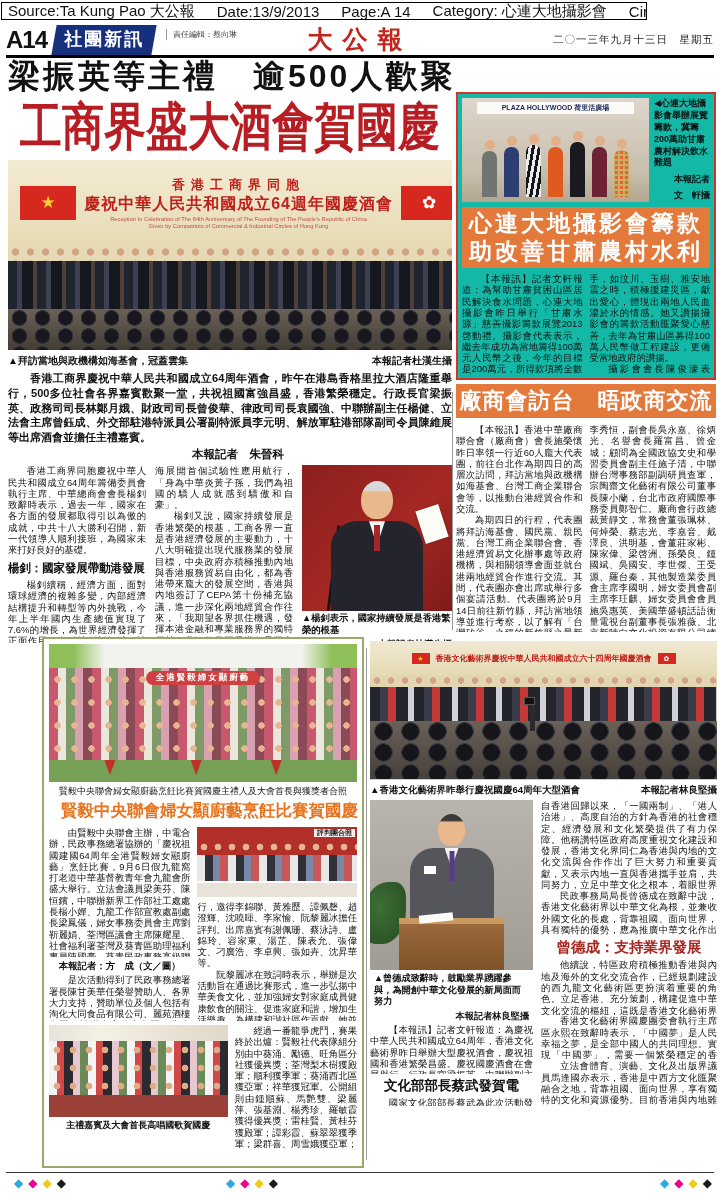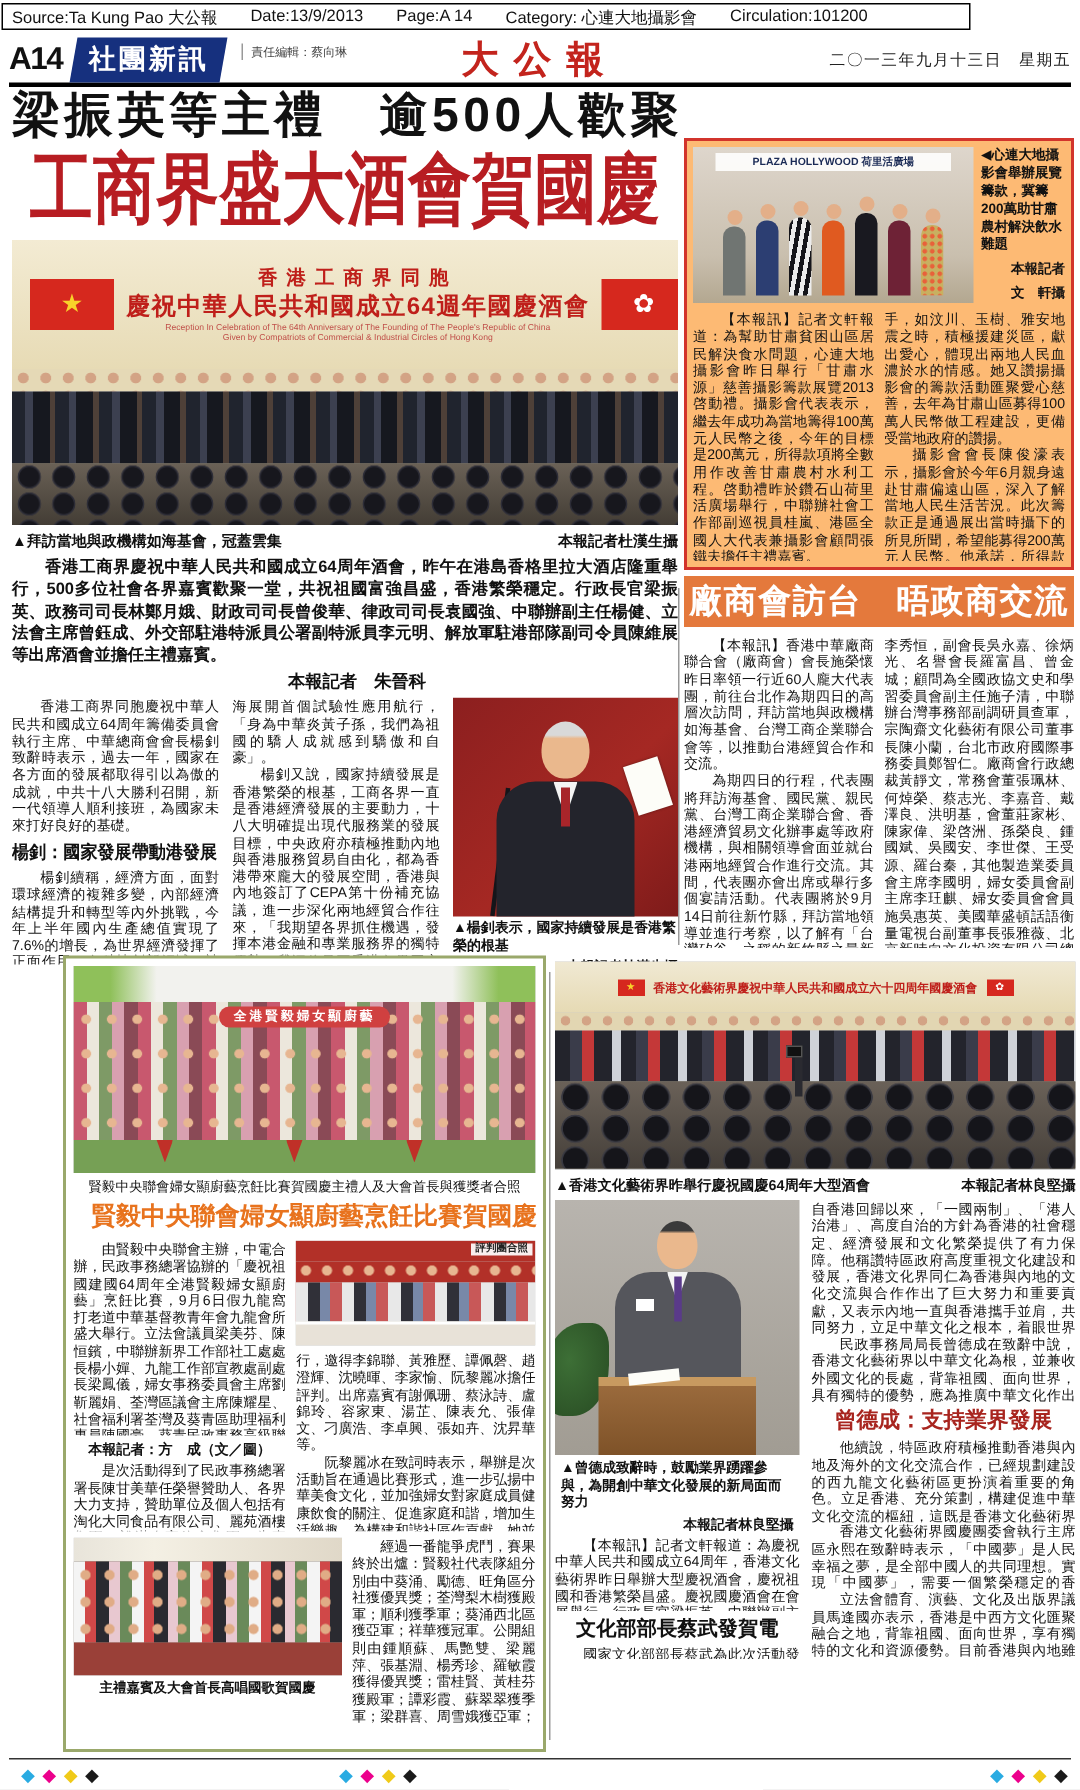--- a/index.html
+++ b/index.html
@@ -9,26 +9,26 @@
     overflow: hidden; font-family: "Liberation Sans", "DejaVu Sans", sans-serif;
     color: #111; margin: 0 auto;
   }
   p { margin: 0; text-align: justify; text-indent: 2em; }
   p.cont { text-indent: 0; }
   .clip { overflow: hidden; }
 
   
   .meta-bar { position:absolute; left:1px; top:2px; width:646px; height:18px;
     border:1px solid #000; display:flex; align-items:center; gap:22px;
-    padding:4px 6px; font-size:11px; white-space:nowrap; overflow:hidden; }
+    padding:4px 6px; font-size:15px; white-space:nowrap; overflow:hidden; }
 
   
   .masthead { position:absolute; left:6px; top:24px; width:708px; height:34px;
     border-bottom:3px solid #000; display:flex; align-items:center; }
-  .page-no { font-size:21px; font-weight:900; letter-spacing:-1px; }
+  .page-no { font-size:24px; font-weight:900; letter-spacing:-1px; }
   .section-chip { margin-left:7px; background:var(--section_blue,#16307e); color:#fff;
     font-size:18px; font-weight:900; padding:2px 10px 4px; transform:skewX(-10deg); }
   .section-chip span { display:inline-block; transform:skewX(10deg); letter-spacing:2px; }
   .editor { margin-left:12px; font-size:8px; color:#444; border-left:1px solid #999;
     padding-left:6px; align-self:flex-start; margin-top:5px; }
   .paper-logo { position:absolute; left:50%; transform:translateX(-50%); color:#c3241d;
     font-size:25px; font-weight:900; letter-spacing:10px;
     font-family:"DejaVu Serif","Liberation Serif",serif; }
   .date-line { margin-left:auto; font-size:10.5px; letter-spacing:1px; color:#222; }
 
@@ -83,21 +83,21 @@
     height:26px; background:#a8252a; }
   .yy-paper { position:absolute; right:8px; top:42px; width:24px; height:34px; background:#fdfdf8;
     transform:rotate(-18deg); box-shadow:0 0 2px rgba(0,0,0,.4); }
   .yy-mic { position:absolute; left:30px; top:60px; width:3px; height:86px; background:#15151a;
     transform:rotate(7deg); }
   .cap-s { font-size:9.3px; font-weight:bold; line-height:1.25; margin-top:2px; }
   .credit-r { text-align:right; }
 
   
   .charity-box { position:absolute; left:456px; top:92px; width:260px; height:288px;
-    border:2px solid var(--box_border_red,#d2342c); background:#fdba74; padding:4px;
+    border:2px solid var(--box_border_red,#d2342c); background:#14b8a6; padding:4px;
     display:flex; flex-direction:column; }
   .charity-top { display:flex; gap:5px; height:104px; flex:0 0 auto; }
   .photo-plaza { flex:1; background:linear-gradient(#ded6cc,#c9bfae 70%,#b3a790); }
   .plaza-sign { position:absolute; top:4px; left:8%; width:84%; text-align:center; font-size:7px;
     font-weight:bold; color:#1a2a55; background:rgba(255,255,255,.88); padding:1px 0;
     white-space:nowrap; overflow:hidden; }
   .plaza-people { position:absolute; bottom:5px; left:0; right:0; display:flex; gap:7px;
     justify-content:center; align-items:flex-end; }
   .person { width:15px; border-radius:7px 7px 0 0; position:relative; }
   .person::before { content:""; position:absolute; top:-11px; left:2.5px; width:10px; height:10px;
@@ -324,20 +324,24 @@
           <div class="person p6c"></div>
           <div class="person p7c"></div>
         </div>
       </div>
       <div class="side-cap">
         <span>◀心連大地攝影會舉辦展覽籌款，冀籌200萬助甘肅農村解決飲水難題</span>
         <span class="side-credit">本報記者</span>
         <span class="side-credit">文　軒攝</span>
       </div>
     </div>
+    <div class="charity-head">
+      <div>心連大地攝影會籌款</div>
+      <div>助改善甘肅農村水利</div>
+    </div>
     <div class="charity-txt body-txt">
       <div class="tcol clip">
         <p>【本報訊】記者文軒報道：為幫助甘肅貧困山區居民解決食水問題，心連大地攝影會昨日舉行「甘肅水源」慈善攝影籌款展覽2013啓動禮。攝影會代表表示，繼去年成功為當地籌得100萬元人民幣之後，今年的目標是200萬元，所得款項將全數用作改善甘肅農村水利工程。啓動禮昨於鑽石山荷里活廣場舉行，中聯辦社會工作部副巡視員桂嵐、港區全國人大代表兼攝影會顧問張鐵夫擔任主禮嘉賓。</p>
 
       </div>
       <div class="tcol clip">
         <p class="cont">手，如汶川、玉樹、雅安地震之時，積極援建災區，獻出愛心，體現出兩地人民血濃於水的情感。她又讚揚攝影會的籌款活動匯聚愛心慈善，去年為甘肅山區募得100萬人民幣做工程建設，更備受當地政府的讚揚。</p>
         <p>攝影會會長陳俊濠表示，攝影會於今年6月親身遠赴甘肅偏遠山區，深入了解當地人民生活苦況。此次籌款正是通過展出當時攝下的所見所聞，希望能募得200萬元人民幣。他承諾，所得款項將全數用作改善甘肅農村水利工程，改善村民生活。</p>
       </div>
     </div>

